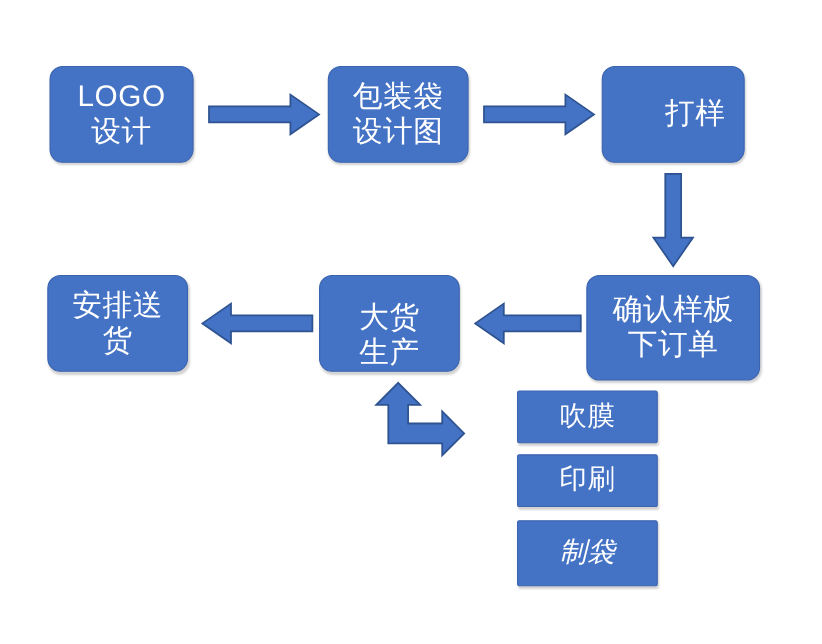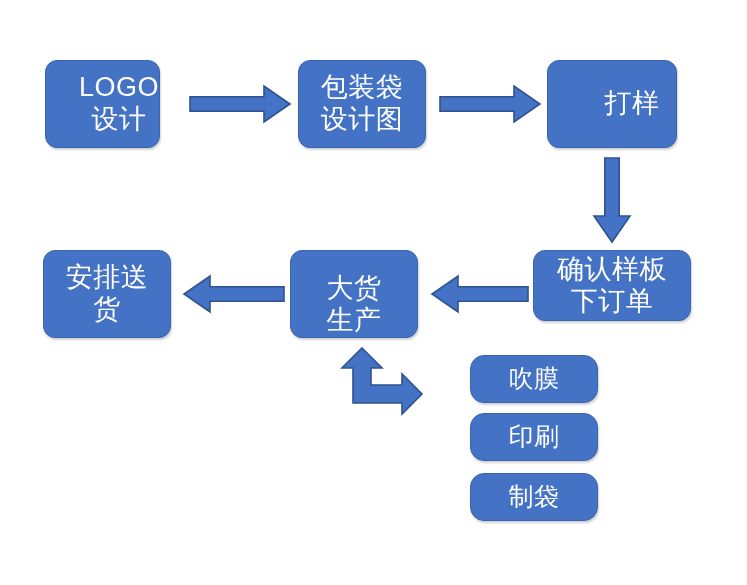--- a/index.html
+++ b/index.html
@@ -36,21 +36,21 @@
   }
   .node .label {
     display: block;
     white-space: pre-line;
   }
   .node.big {
     font-size: 27px;
   }
   .node.small {
     font-size: 25px;
-    border-radius: 14px;
+    border-radius: 2px;
   }
   .arrow {
     position: absolute;
     overflow: visible;
   }
   .arrow svg {
     display: block;
     overflow: visible;
   }
   .arrow-shape {
@@ -58,50 +58,50 @@
     stroke: #2e5390;
     stroke-width: 1.6;
     stroke-linejoin: miter;
   }
 </style>
 </head>
 <body>
 
 <div id="canvas">
   <div id="nodes-layer">
-      <div class="node big" style="left: 45px; top: 60px; width: 115px; height: 88px; justify-content: flex-end;">
+      <div class="node big" style="left: 45px; top: 60px; width: 131px; height: 88px;">
         <span class="label">LOGO
 设计</span>
       </div>
       <div class="node big" style="left: 298px; top: 60px; width: 128px; height: 88px;">
         <span class="label">包装袋
 设计图</span>
       </div>
       <div class="node big" style="left: 547px; top: 60px; width: 130px; height: 88px; padding-left: 40px;">
         <span class="label">打样</span>
       </div>
-      <div class="node big" style="left: 533px; top: 250px; width: 158px; height: 71px;">
+      <div class="node big" style="left: 533px; top: 250px; width: 158px; height: 96px;">
         <span class="label">确认样板
 下订单</span>
       </div>
       <div class="node big" style="left: 290px; top: 250px; width: 128px; height: 88px; align-items: flex-end;">
         <span class="label">大货
 生产</span>
       </div>
       <div class="node big" style="left: 43px; top: 250px; width: 128px; height: 88px; justify-content: center;">
         <span class="label">安排送
 货</span>
       </div>
       <div class="node small" style="left: 470px; top: 355px; width: 128px; height: 48px;">
         <span class="label">吹膜</span>
       </div>
       <div class="node small" style="left: 470px; top: 413px; width: 128px; height: 48px;">
         <span class="label">印刷</span>
       </div>
-      <div class="node small" style="left: 470px; top: 473px; width: 128px; height: 48px;">
+      <div class="node small" style="left: 470px; top: 473px; width: 128px; height: 60px; font-style: italic;">
         <span class="label">制袋</span>
       </div>
     </div>
   <div id="arrows-layer">
       <div class="arrow" style="left: 190px; top: 86px; width: 100px; height: 36px;">
         <svg width="100" height="36" viewBox="0 0 100 36">
           <path class="arrow-shape" d="M0,10.8 L74,10.8 L74,0
          L100,18 L74,36 L74,25.2 L0,25.2 Z"></path>
         </svg>
       </div>

